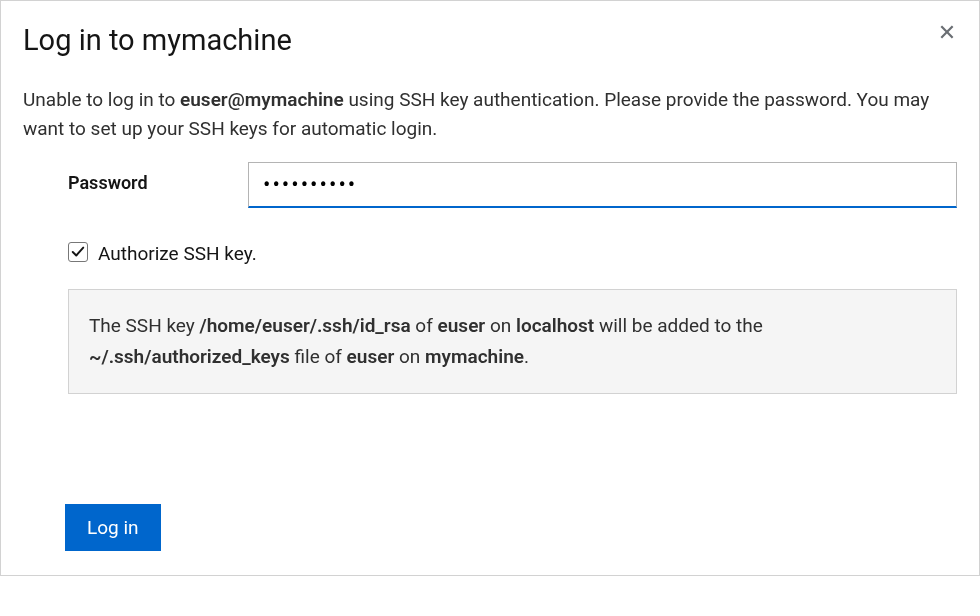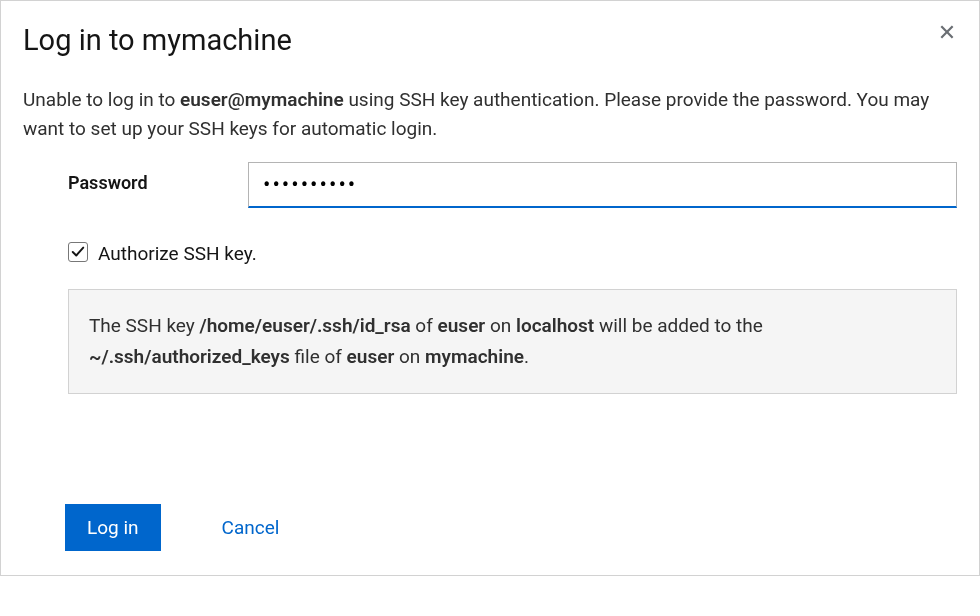--- a/index.html
+++ b/index.html
@@ -165,16 +165,15 @@
         <p>
           <span>The SSH key </span><b>/home/euser/.ssh/id_rsa</b><span> of </span><b>euser</b><span> on </span><b>localhost</b><span> will be added to the </span><b>~/.ssh/authorized_keys</b><span> file of </span><b>euser</b><span> on </span><b>mymachine</b><span>.</span>
         </p>
       </div>
 
     </div>
   </div>
 
   <div class="footer">
     <button class="btn-primary">Log in</button>
-    <button class="btn-link">Cancel</button>
   </div>
 
 </div>
 
 </body></html>

